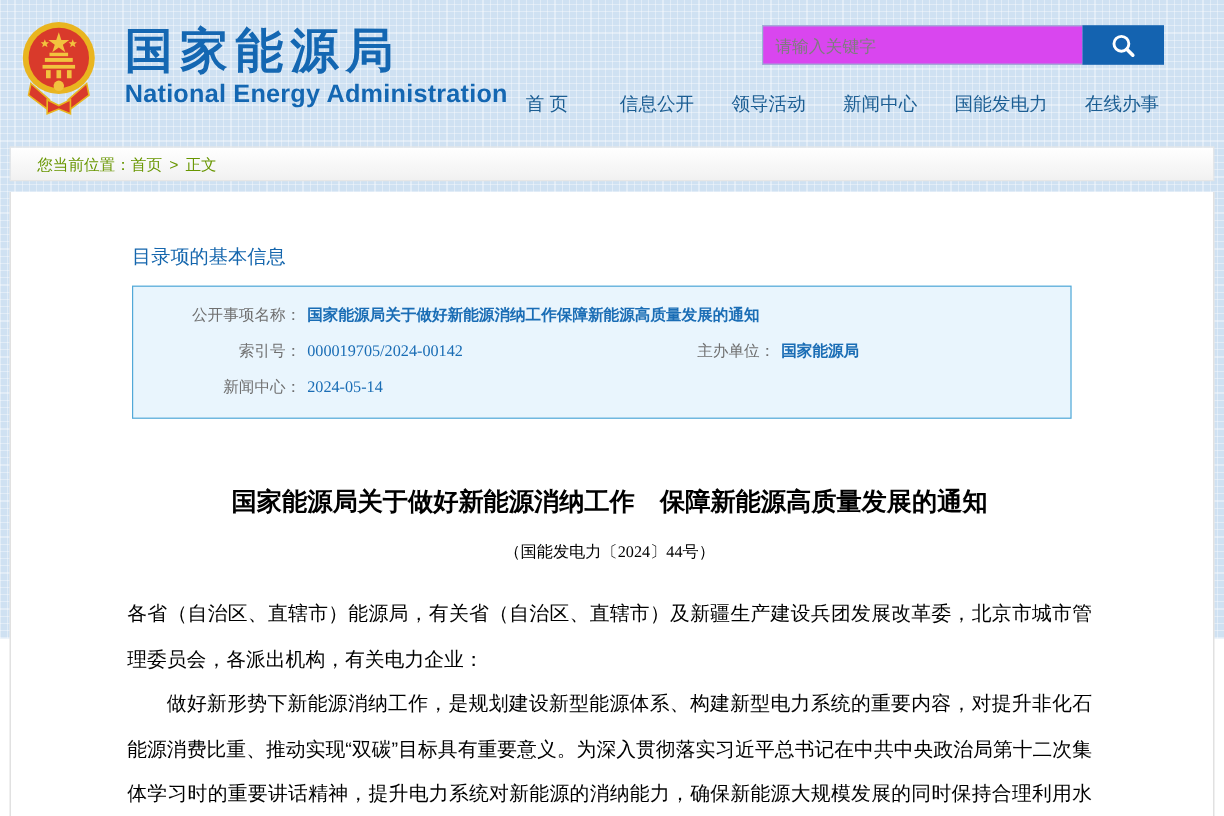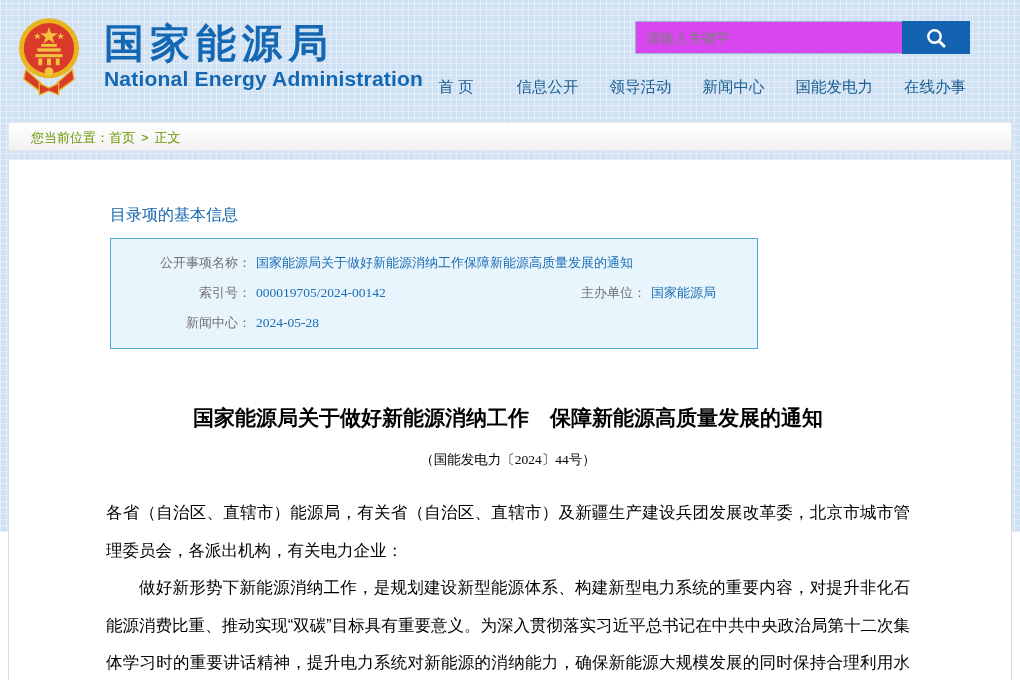--- a/index.html
+++ b/index.html
@@ -59,28 +59,28 @@
   .panel{
     margin:9px 8px 0 8px;background:#ffffff;
     border-left:1px solid #dadada;border-right:1px solid #dadada;
     box-sizing:border-box;min-height:520px;padding-bottom:30px;
   }
   .section-title{
     margin:0;padding:45px 0 0 101px;
     font-size:16px;font-weight:normal;color:#1566ad;line-height:20px;
   }
   .info-box{
-    margin:13px 0 0 101px;width:648px;box-sizing:border-box;
+    margin:13px 0 0 101px;width:783px;box-sizing:border-box;
     background:#e9f5fd;border:1px solid #51a8d8;
     padding:9px 0 10px 0;
   }
   .info-row{display:flex;align-items:baseline;line-height:30px;font-size:13px;}
   .info-label{width:140px;text-align:right;color:#6f6f6f;flex:0 0 140px;}
   .info-value{color:#1a6db5;margin-left:5px;}
-  .info-value.bold{font-weight:normal;}
+  .info-value.bold{font-weight:bold;}
   .info-value.num{font-family:"Liberation Serif",serif;font-size:13.5px;}
   .info-value.wide{flex:0 0 275px;}
   .info-label.second{flex:0 0 115px;width:115px;}
 
   
   .article{margin:0 101px 0 97px;color:#000;}
   .article-title{
     margin:54px 0 0 0;text-align:center;
     font-family:"Liberation Serif","DejaVu Serif",serif;
     font-size:21px;font-weight:bold;line-height:30px;color:#000;
@@ -167,21 +167,21 @@
         <span class="info-value bold">国家能源局关于做好新能源消纳工作保障新能源高质量发展的通知</span>
       </div>
       <div class="info-row">
         <span class="info-label">索引号：</span>
         <span class="info-value num wide">000019705/2024-00142</span>
         <span class="info-label second">主办单位：</span>
         <span class="info-value bold">国家能源局</span>
       </div>
       <div class="info-row">
         <span class="info-label">新闻中心：</span>
-        <span class="info-value num">2024-05-28</span>
+        <span class="info-value num">2024-05-14</span>
       </div>
     </div>
 
     <article class="article">
       <h1 class="article-title">国家能源局关于做好新能源消纳工作　保障新能源高质量发展的通知</h1>
       <div class="doc-number">（国能发电力〔2024〕44号）</div>
       <p class="first">各省（自治区、直辖市）能源局，有关省（自治区、直辖市）及新疆生产建设兵团发展改革委，北京市城市管理委员会，各派出机构，有关电力企业：</p>
       <p class="indent">做好新形势下新能源消纳工作，是规划建设新型能源体系、构建新型电力系统的重要内容，对提升非化石能源消费比重、推动实现“双碳”目标具有重要意义。为深入贯彻落实习近平总书记在中共中央政治局第十二次集体学习时的重要讲话精神，提升电力系统对新能源的消纳能力，确保新能源大规模发展的同时保持合理利用水平，推动新能源高质量发展，现就有关事项通知如下。</p>
     </article>
 

